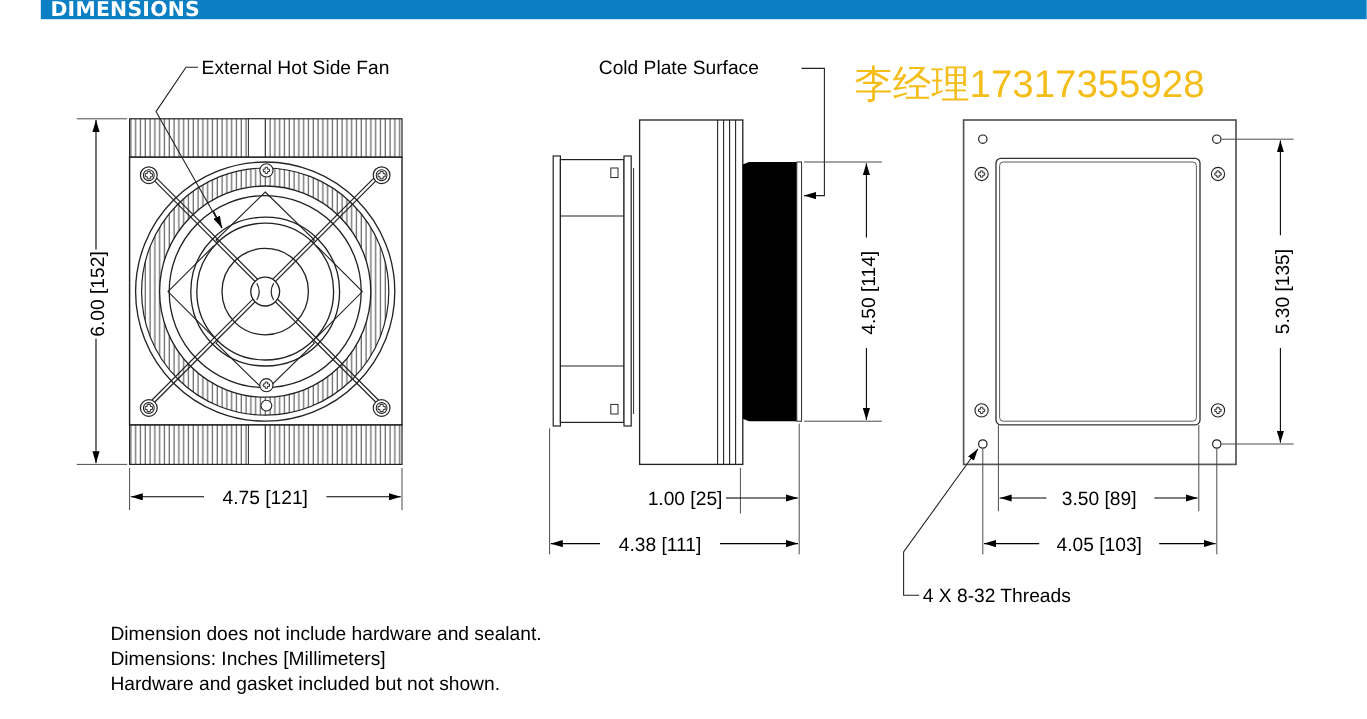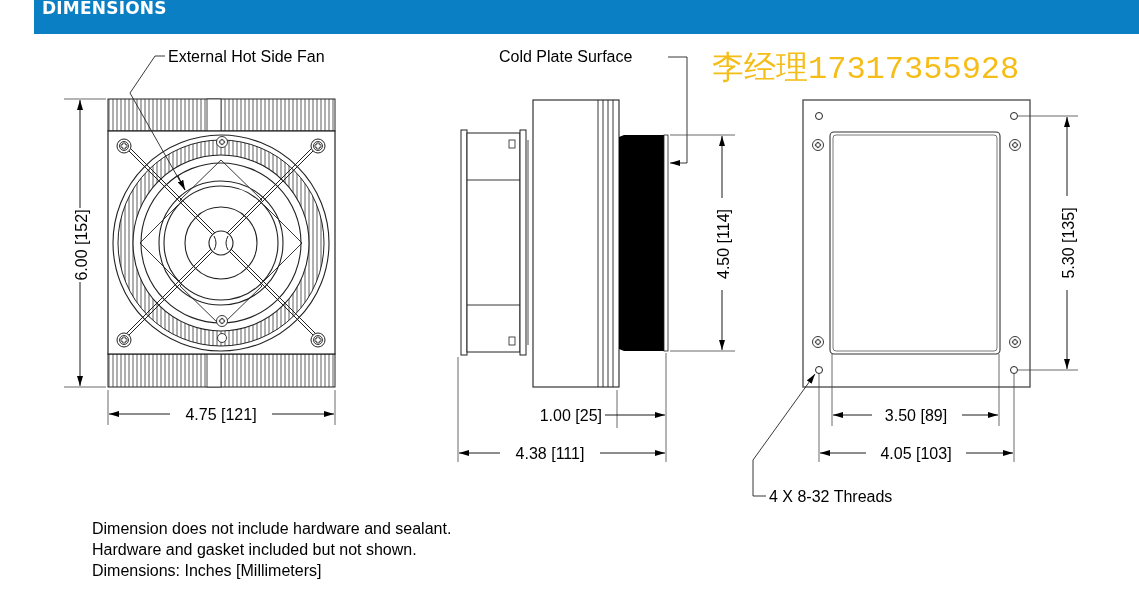--- a/index.html
+++ b/index.html
@@ -1,21 +1,21 @@
 <!DOCTYPE html>
 <html><head>
 <meta charset="utf-8">
 <style>
   html, body { margin: 0; padding: 0; background: #ffffff; }
   body { width: 1139px; height: 599px; position: relative; overflow: hidden; font-family: "Liberation Sans", sans-serif; }
-  .header-bar { position: absolute; left: 34px; top: 0; width: 1105px; height: 34px; background: #0a7fc4; }
+  .header-bar { position: absolute; left: 34px; top: 0; width: 1105px; height: 16px; background: #0a7fc4; }
   .header-title { position: absolute; left: 8px; top: -3px; color: #ffffff; font-family: "DejaVu Sans", sans-serif; font-weight: bold; font-size: 17px; letter-spacing: 0.2px; line-height: 22px; }
   svg.drawing { position: absolute; left: 0; top: 0; }
   .lbl { font-family: "Liberation Sans", sans-serif; font-size: 16px; fill: #000; }
-  .watermark { position: absolute; left: 712px; top: 50px; color: #f5bd17; font-family: Liberation Mono, monospace; font-size: 32px; line-height: 40px; white-space: nowrap; }
+  .watermark { position: absolute; left: 712px; top: 50px; color: #f5bd17; font-family: Liberation Sans, sans-serif; font-size: 32px; line-height: 40px; white-space: nowrap; }
   .notes { position: absolute; left: 92px; top: 518px; font-family: "Liberation Sans", sans-serif; font-size: 16px; line-height: 21px; color: #000; }
   .notes div { white-space: nowrap; }
 </style>
 </head>
 <body>
 
 <div class="header-bar">
   <span class="header-title">DIMENSIONS</span>
 </div>
 
@@ -173,15 +173,15 @@
 
     <polyline points="766,496 753,496 753,460 815,374" fill="none" stroke="#222" stroke-width="0.9" marker-end="url(#arr)"></polyline>
     <text class="lbl" x="769" y="502">4 X 8-32 Threads</text>
   </g>
 </svg>
 
 <div class="watermark">李经理17317355928</div>
 
 <div class="notes">
   <div>Dimension does not include hardware and sealant.</div>
+  <div>Dimensions: Inches [Millimeters]</div>
   <div>Hardware and gasket included but not shown.</div>
-  <div>Dimensions: Inches [Millimeters]</div>
 </div>
 
 </body></html>

